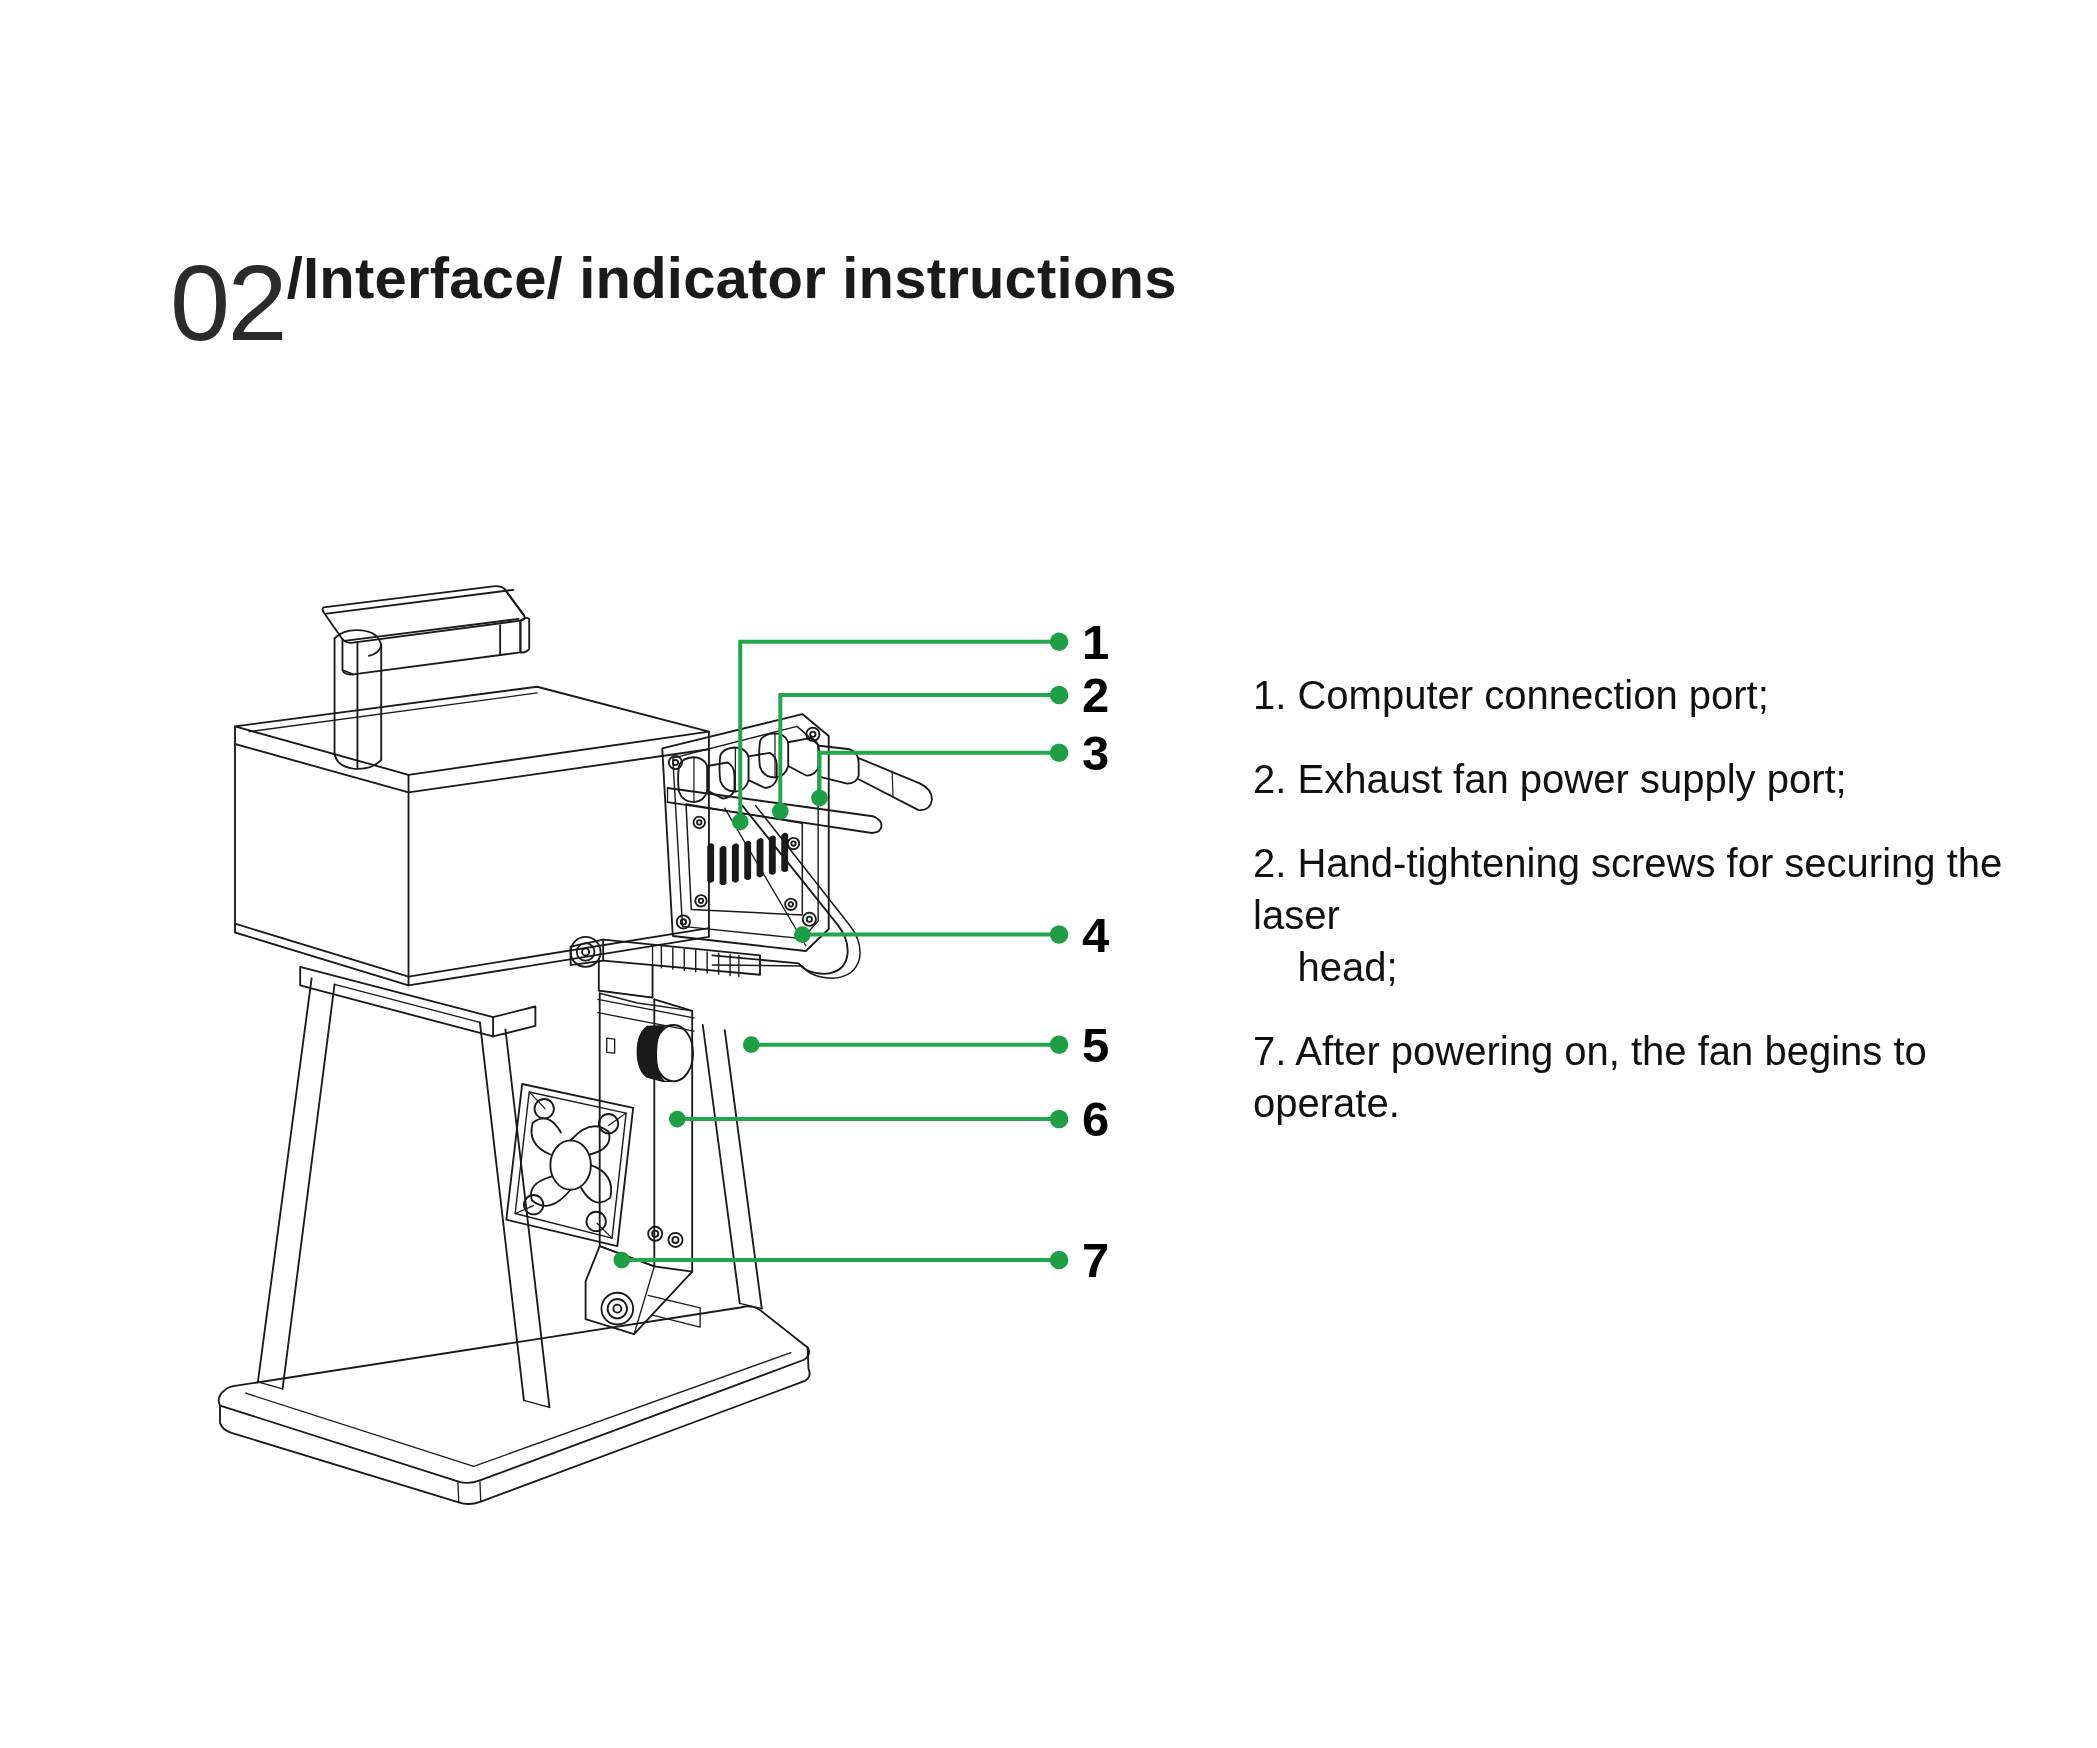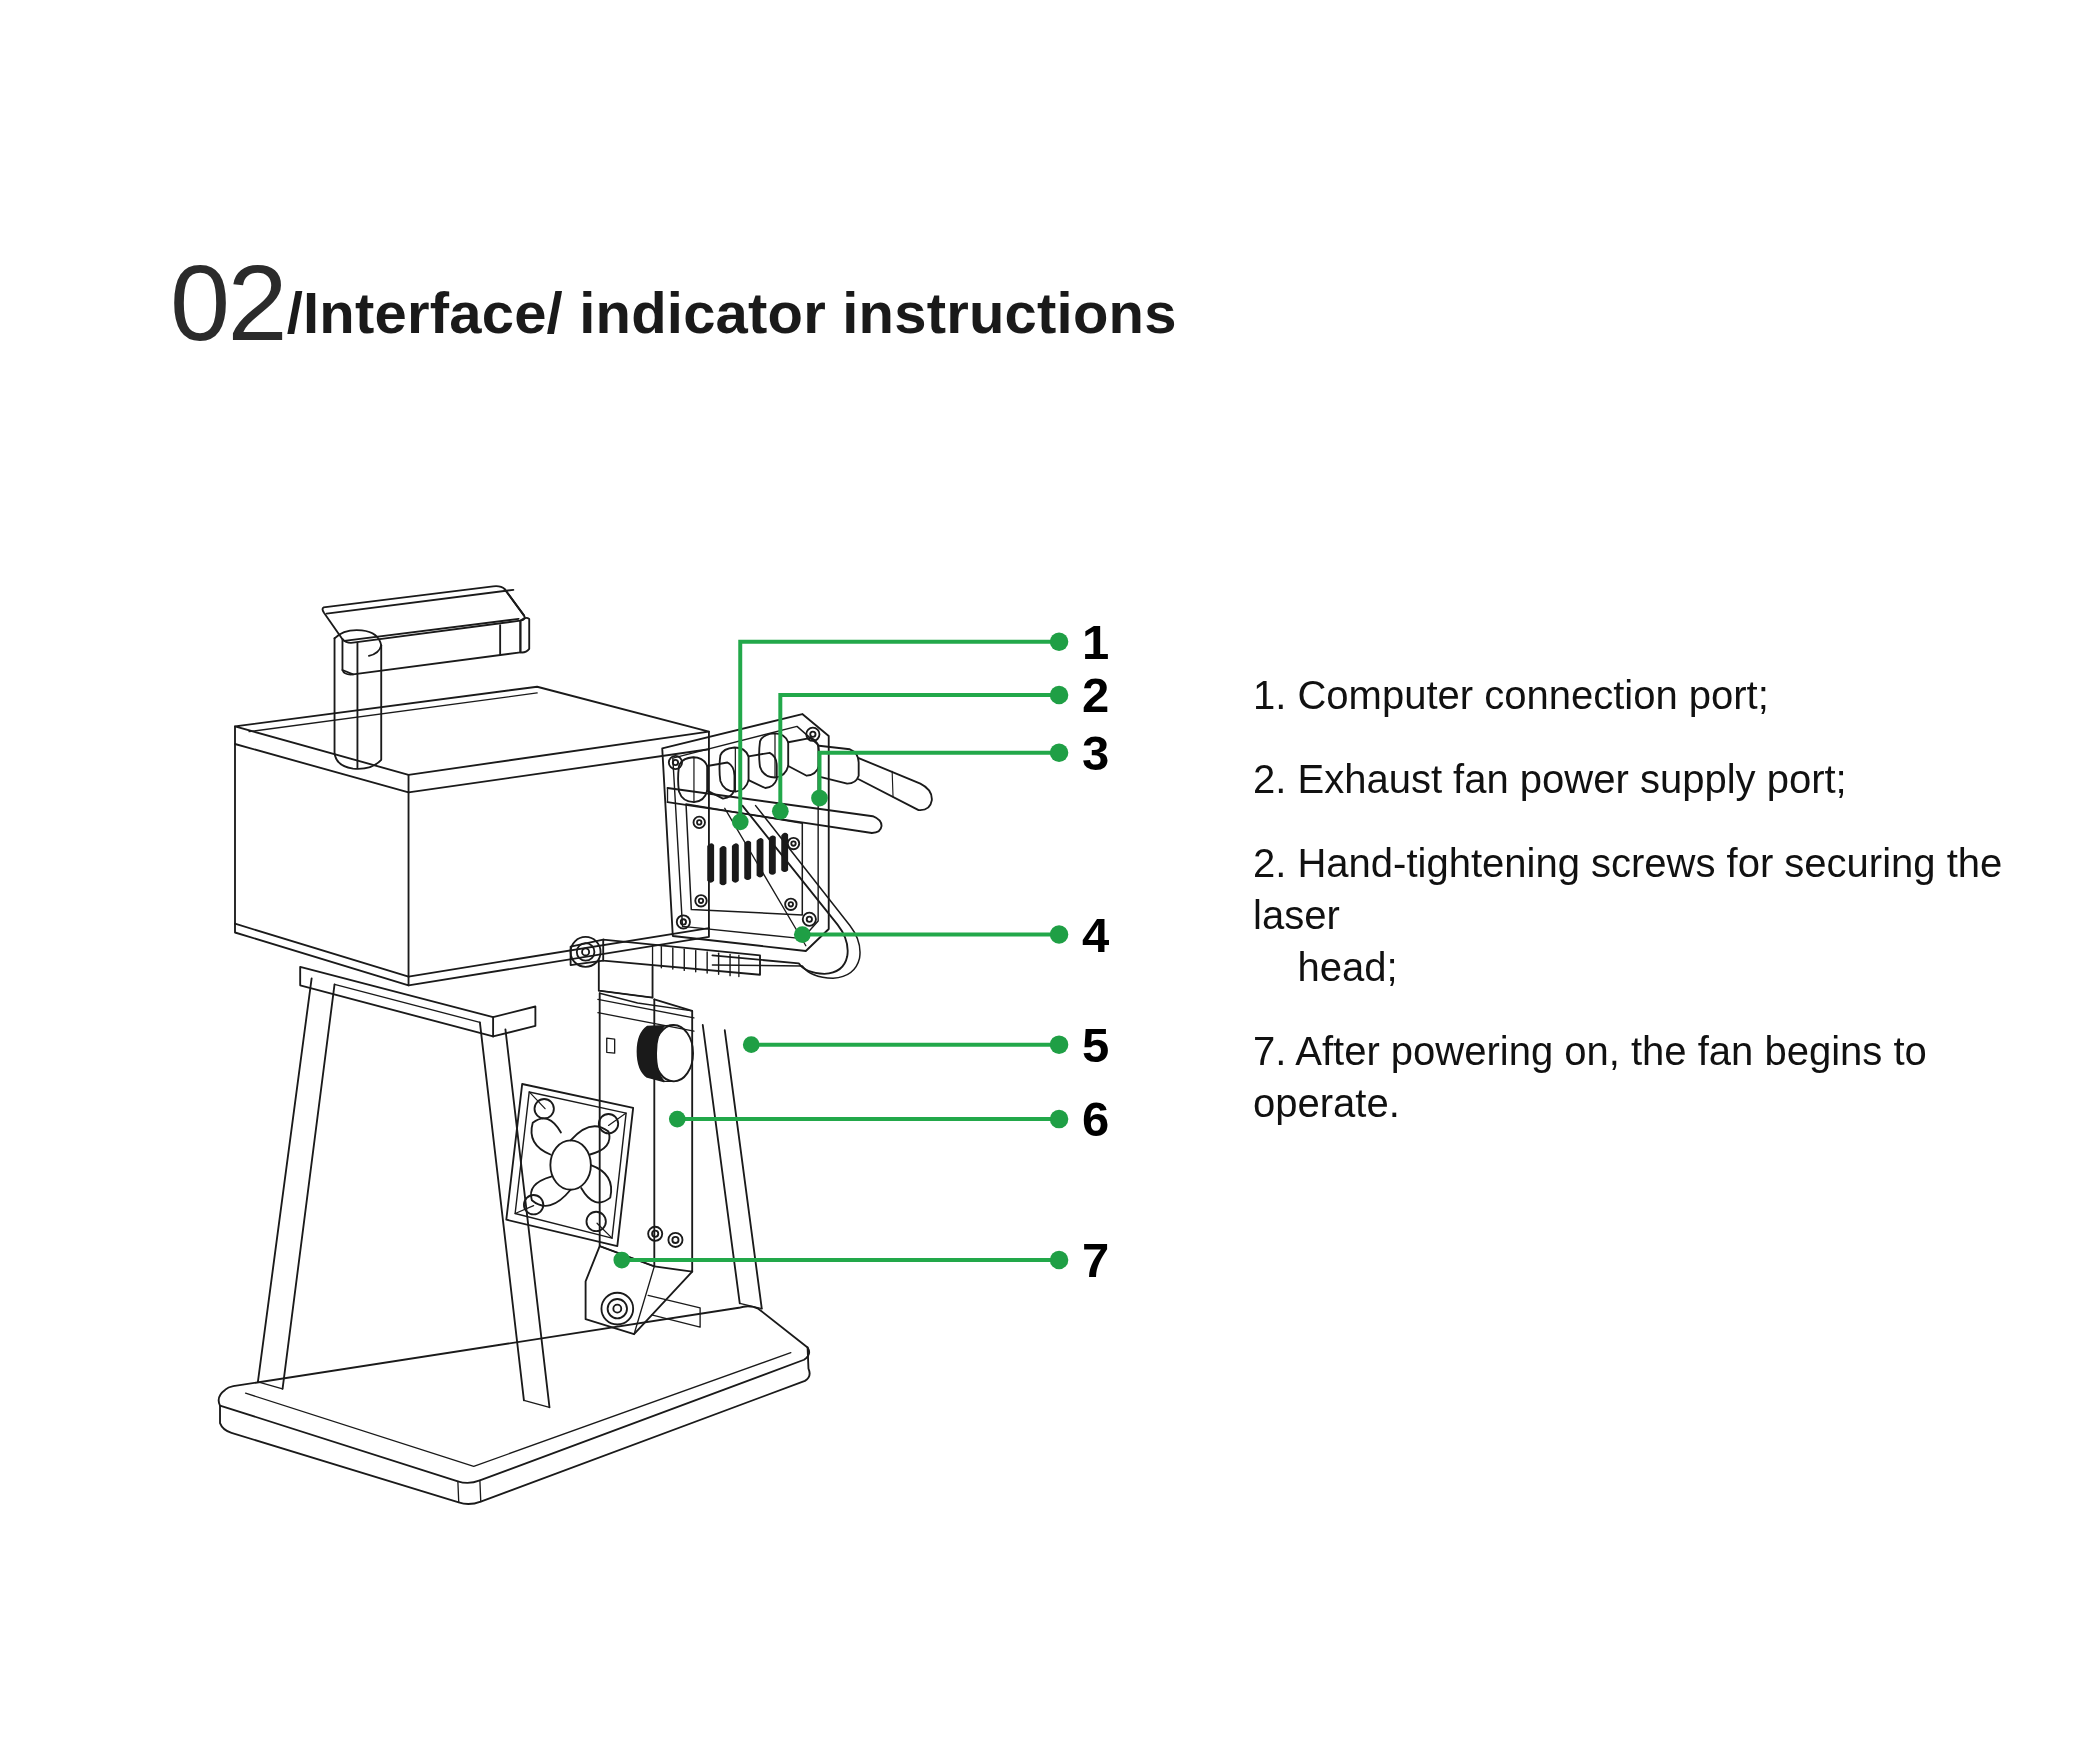--- a/index.html
+++ b/index.html
@@ -18,40 +18,39 @@
     background: #ffffff;
     overflow: hidden;
   }
 
   
   #title-block {
     position: absolute;
     left: 170px;
     top: 249px;
     display: flex;
-    align-items: center;
+    align-items: flex-start;
     white-space: nowrap;
   }
   #title-number {
     font-family: "Liberation Sans", sans-serif;
     font-size: 108px;
     font-weight: 400;
     letter-spacing: -2.6px;
     color: #2b2b2b;
     line-height: 1;
   }
   #title-text {
     font-family: "Liberation Sans", sans-serif;
     font-size: 58px;
     font-weight: 700;
     color: #1a1a1a;
     line-height: 1;
     margin-left: 1.8px;
     letter-spacing: 0.2px;
-    margin-top: 20px;
   }
 
   
   #drawing-wrap {
     position: absolute;
     left: 189px;
     top: 559px;
     width: 802px;
     height: 969px;
   }

